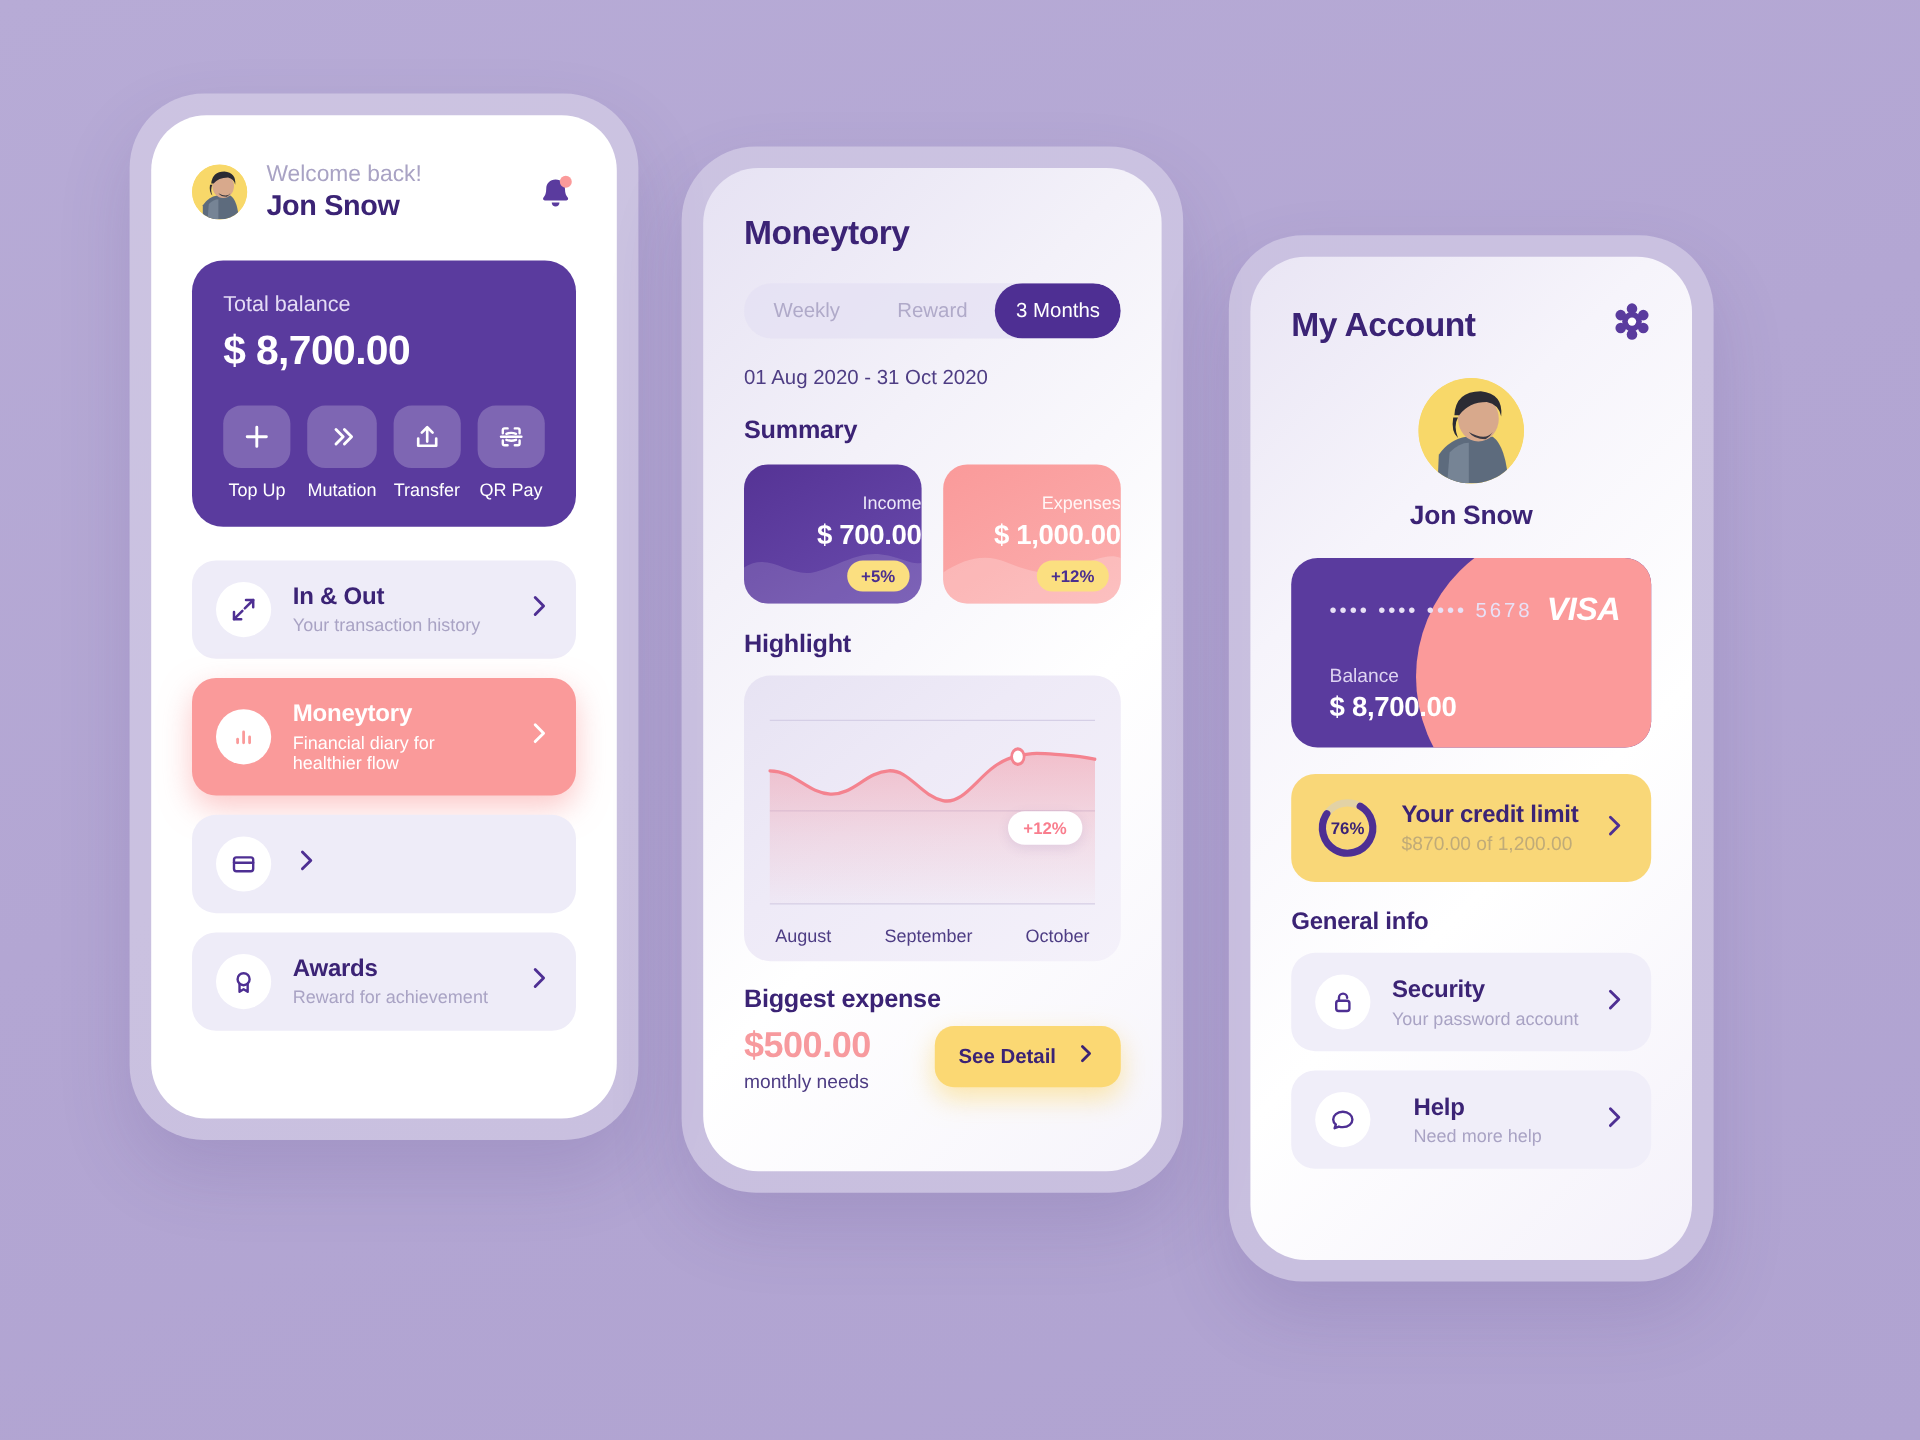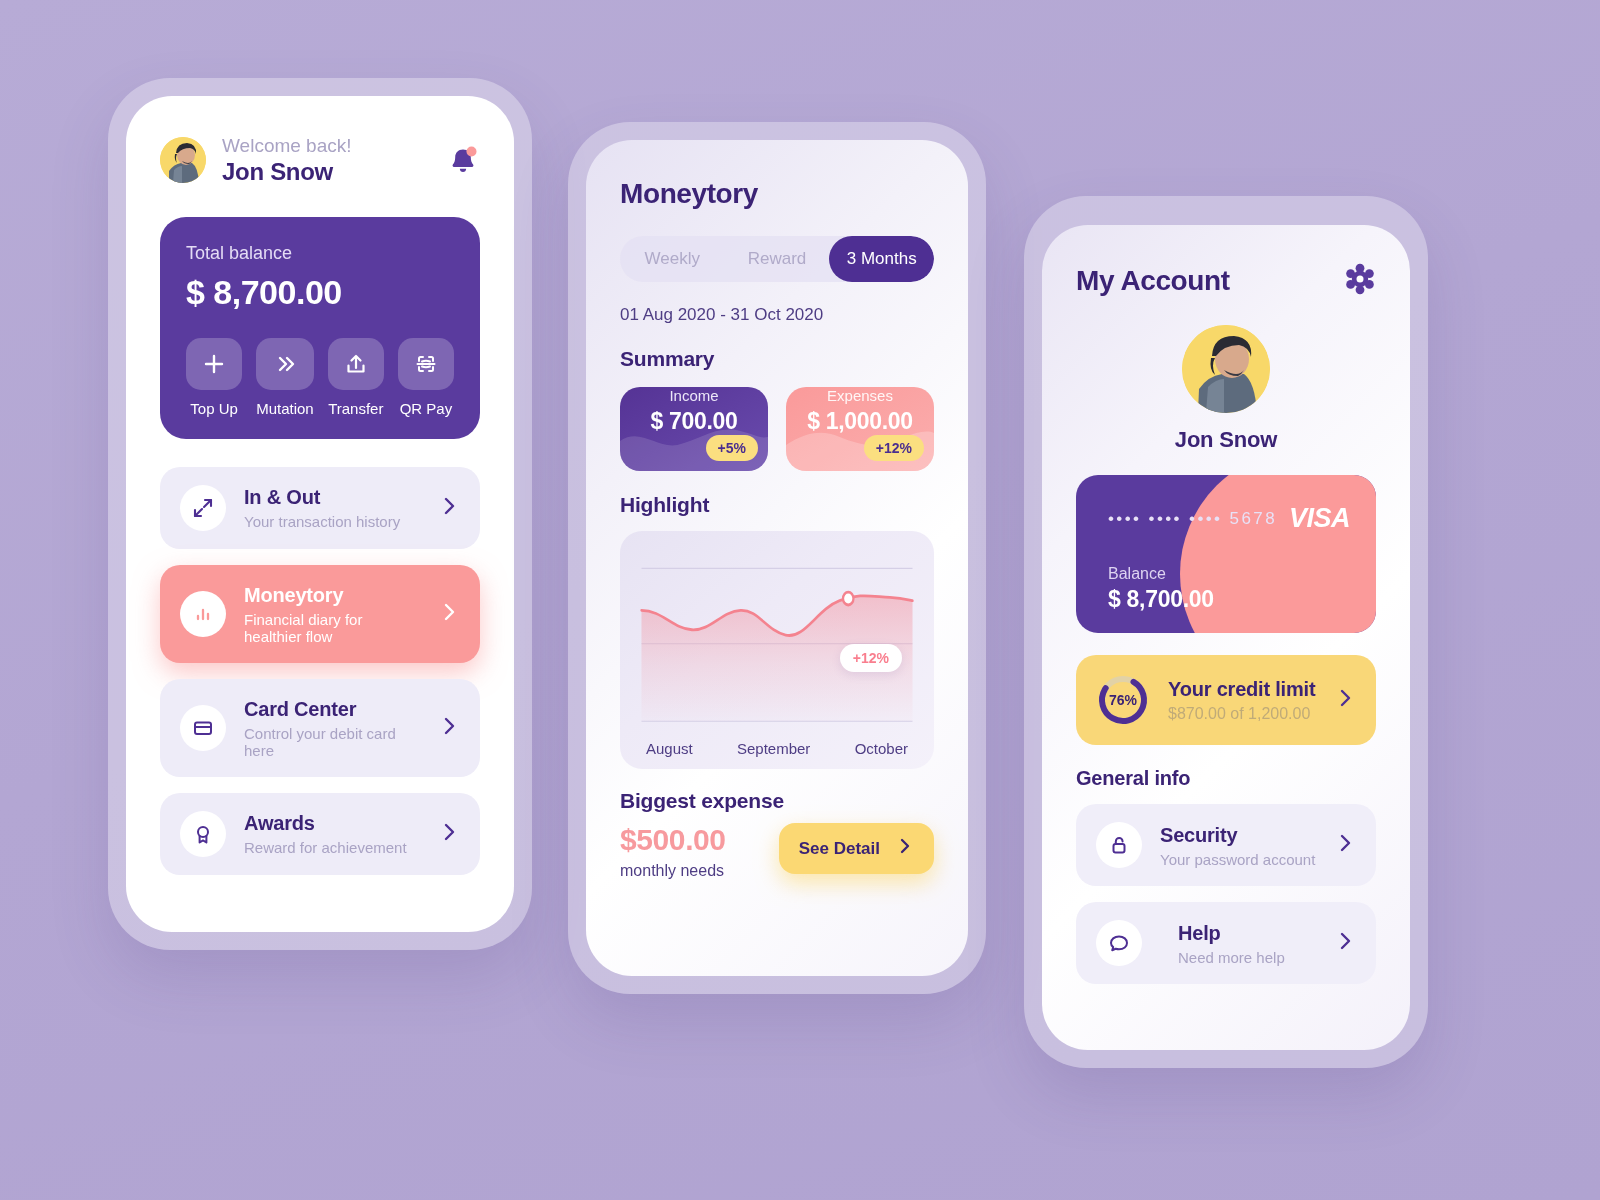--- a/index.html
+++ b/index.html
@@ -34,21 +34,20 @@
   
   #phone2 { left: 568px; top: 122px; width: 418px; height: 872px; }
   #phone2 .phone-screen {
     background: linear-gradient(135deg, #e6e2f3 0%, #f3f1f9 30%, #ffffff 62%, #f6f4fb 100%);
   }
 
   
   #phone3 { left: 1024px; top: 196px; width: 404px; height: 872px; }
   #phone3 .phone-screen {
     background: linear-gradient(135deg, #e9e5f4 0%, #f6f4fb 28%, #ffffff 60%, #f4f1fa 100%);
-    margin-top: 11px;
   }
 
   .pad { padding: 38px 34px 0 34px; }
 
   
   .hdr-row { display: flex; align-items: center; gap: 16px; }
   .avatar {
     width: 46px; height: 46px; border-radius: 50%;
     background: #f8d869; flex: 0 0 auto;
     overflow: hidden; position: relative;
@@ -117,23 +116,23 @@
     flex: 1; display: flex; align-items: center; justify-content: center;
     font-size: 17px; color: #b0aac9; cursor: pointer;
     border-radius: 24px;
   }
   .seg-item.sel { background: #4e2f93; color: #fff; font-weight: normal; }
   .daterange { text-align: left; font-size: 17px; color: #4e3d84; margin-top: 23px; }
   .sec-title { font-size: 21px; font-weight: bold; color: #3b2375; margin-top: 22px; letter-spacing: -0.2px; }
 
   .summary { display: flex; gap: 18px; margin-top: 16px; }
   .sum-card {
-    flex: 1; height: 84px; border-radius: 20px;
+    flex: 1; height: 116px; border-radius: 20px;
     position: relative; overflow: hidden;
-    color: #fff; text-align: center; padding-top: 0;
+    color: #fff; text-align: right; padding-top: 24px;
   }
   .sum-income { background: linear-gradient(150deg, #553395 0%, #6a4cae 100%); }
   .sum-expense { background: linear-gradient(150deg, #fa9a9a 0%, #fbaeae 100%); }
   .sum-lb { font-size: 15px; position: relative; z-index: 3; color: #ece7f8; }
   .sum-expense .sum-lb { color: #fff6f6; }
   .sum-amt { font-size: 23px; font-weight: bold; margin-top: 4px; position: relative; z-index: 3; letter-spacing: -0.3px; }
   .sum-wave { position: absolute; left: 0; bottom: 0; width: 100%; height: 52px; z-index: 1; }
   .badge {
     position: absolute; right: 10px; bottom: 10px; z-index: 4;
     background: #fbdf80; color: #4a2e8f;
@@ -354,24 +353,20 @@
             </svg>
         </div>
       </div>
 
       <div class="menu-item">
         <div class="m-ico">
           <svg width="24" height="24" viewBox="0 0 24 24" fill="none" stroke="#4e2f93" stroke-width="2" stroke-linecap="round" stroke-linejoin="round">
             <rect x="4" y="6.5" width="16" height="11.5" rx="2"></rect>
             <path d="M4 11 L20 11"></path>
           </svg>
-        </div>
-        <div class="m-txt">
-          <div class="m-title">Card Center</div>
-          <div class="m-sub">Control your debit card here</div>
         </div>
         <div class="chev">
           <svg width="22" height="22" viewBox="0 0 22 22" fill="none" stroke="#4e2f93" stroke-width="2.4" stroke-linecap="round" stroke-linejoin="round">
               <path d="M8 4 L15 11 L8 18"></path>
             </svg>
         </div>
       </div>
 
       <div class="menu-item">
         <div class="m-ico">

